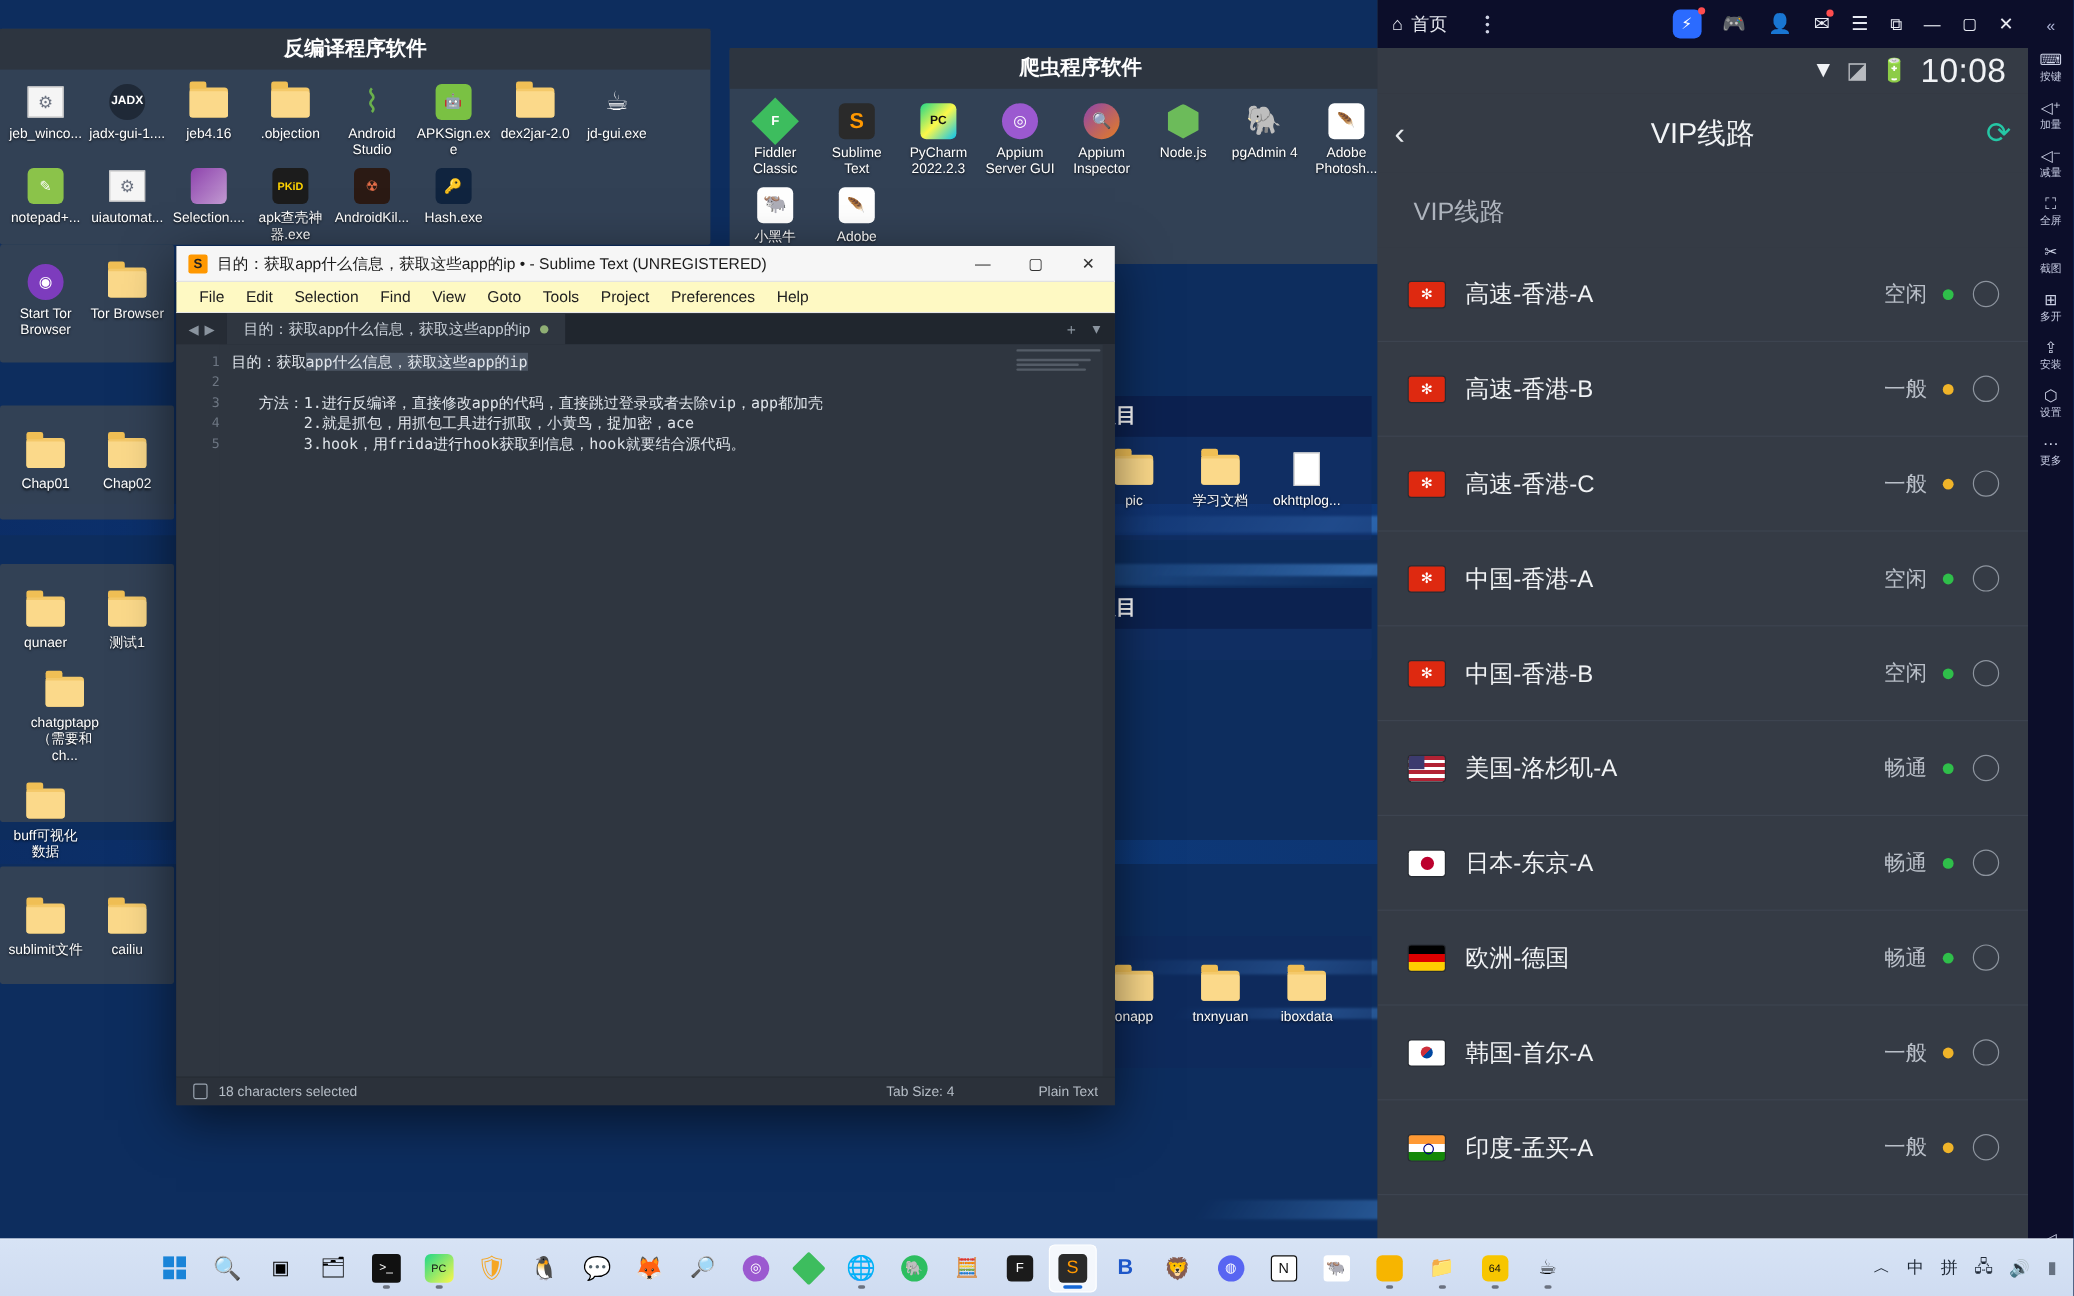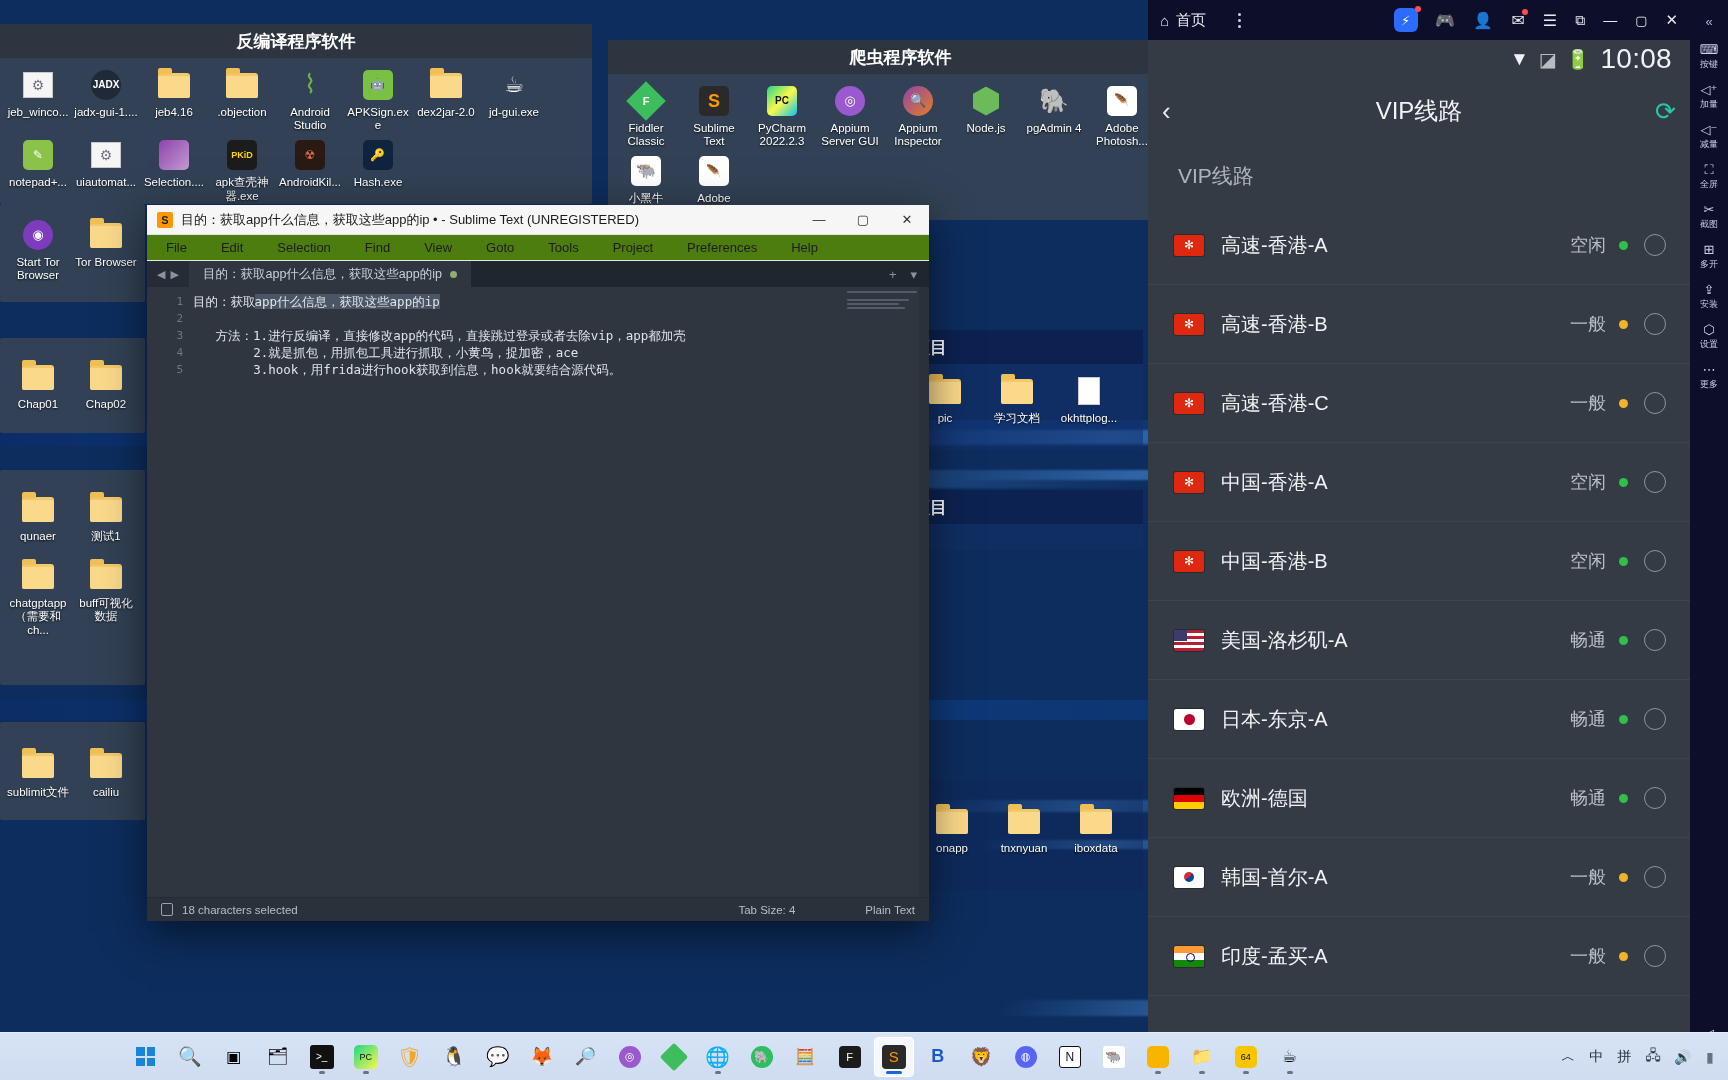--- a/index.html
+++ b/index.html
@@ -77,22 +77,22 @@
   }
   #sublime .titlebar .tl-icon{
     width:16px;height:16px;background:#ff9800;border-radius:2px;
     display:flex;align-items:center;justify-content:center;
     color:#222;font-weight:bold;font-size:11px;margin-right:8px;flex:0 0 auto;
   }
   #sublime .titlebar .tl-text{ flex:1; white-space:nowrap; overflow:hidden; }
   #sublime .wbtns{ display:flex; height:30px; }
   #sublime .wbtn{ width:44px; display:flex; align-items:center; justify-content:center; color:#333; font-size:13px; }
   #sublime .menubar{
-    height:26px; background:#4d7c0f; display:flex; align-items:center;
-    padding-left:10px; gap:16px; color:#1e1e1e; font-size:13px;
+    height:26px; background:#fef9c3; display:flex; align-items:center;
+    padding-left:10px; gap:0; color:#1e1e1e; font-size:13px;
     border-bottom:1px solid #e6e6e6;
   }
   #sublime .menubar span{ padding:3px 9px; }
   #sublime .tabstrip{
     height:26px; background:#20262e; display:flex; align-items:stretch;
   }
   #sublime .navarrows{ width:42px; display:flex; align-items:center; justify-content:center; gap:5px; color:#8a949f; font-size:11px; background:#262c35;}
   #sublime .tab{
     background:#2f3640; color:#c9d0d8; font-size:12.5px;
     display:flex; align-items:center; gap:8px; padding:0 14px;
@@ -458,21 +458,21 @@
           <span class="folder"></span>
         </span>
         <span class="lbl">qunaer</span>
       </div>
     <div class="icon">
         <span class="glyph">
           <span class="folder"></span>
         </span>
         <span class="lbl">测试1</span>
       </div>
-    <div class="icon" style="margin-top:10px;">
+    <div class="icon" style="margin-top:10px;margin-left:16px;">
         <span class="glyph">
           <span class="folder"></span>
         </span>
         <span class="lbl">chatgptapp（需要和ch...</span>
       </div>
     <div class="icon" style="margin-top:10px;">
         <span class="glyph">
           <span class="folder"></span>
         </span>
         <span class="lbl">buff可视化数据</span>
@@ -519,21 +519,21 @@
         <span class="lbl">okhttplog...</span>
       </div>
   </div>
 </div>
 
 <div class="fence" style="left:905px;top:490px;width:238px;height:60px;background:rgba(20,48,104,.45);">
   <div class="fence-title" style="background:rgba(12,32,78,.85);text-align:left;padding-left:8px;">项目</div>
 </div>
 
 <div class="fence" style="left:905px;top:780px;width:238px;height:110px;background:rgba(16,40,92,.45);">
-  <div class="fence-body" style="padding-top:20px;justify-content:center;">
+  <div class="fence-body" style="padding-top:20px;">
     <div class="icon" style="width:72px;">
         <span class="glyph">
           <span class="folder"></span>
         </span>
         <span class="lbl">onapp</span>
       </div>
     <div class="icon" style="width:72px;">
         <span class="glyph">
           <span class="folder"></span>
         </span>

